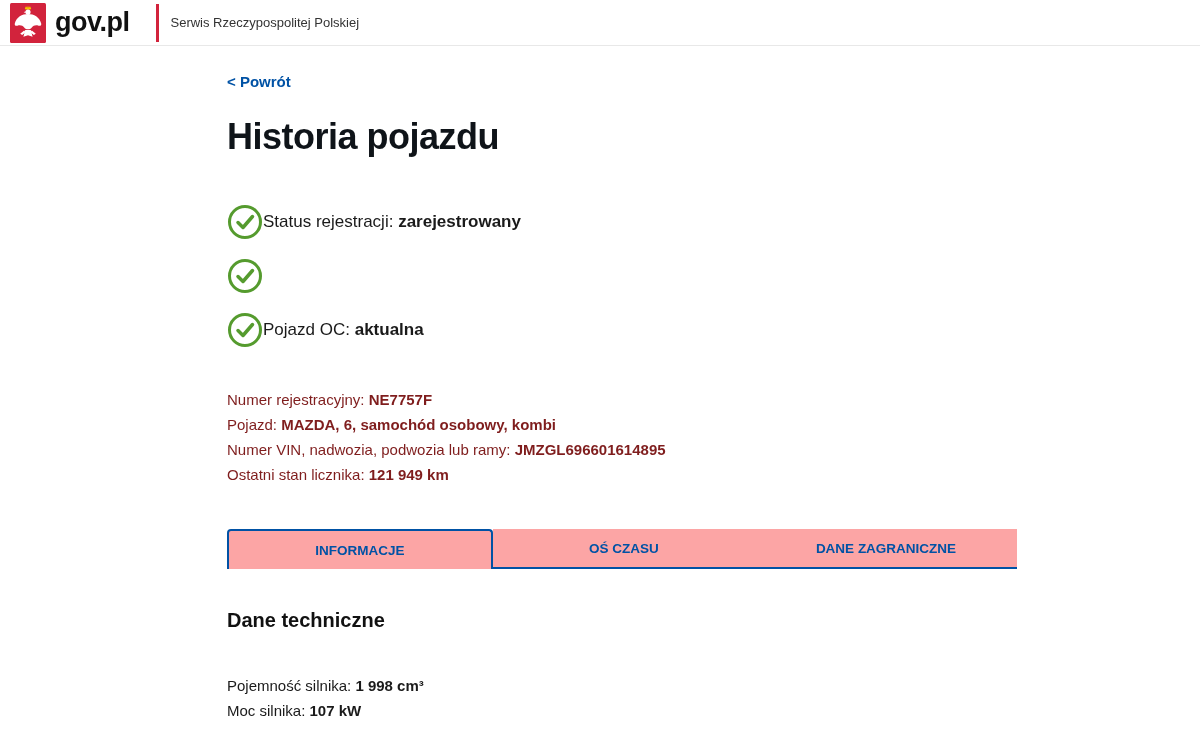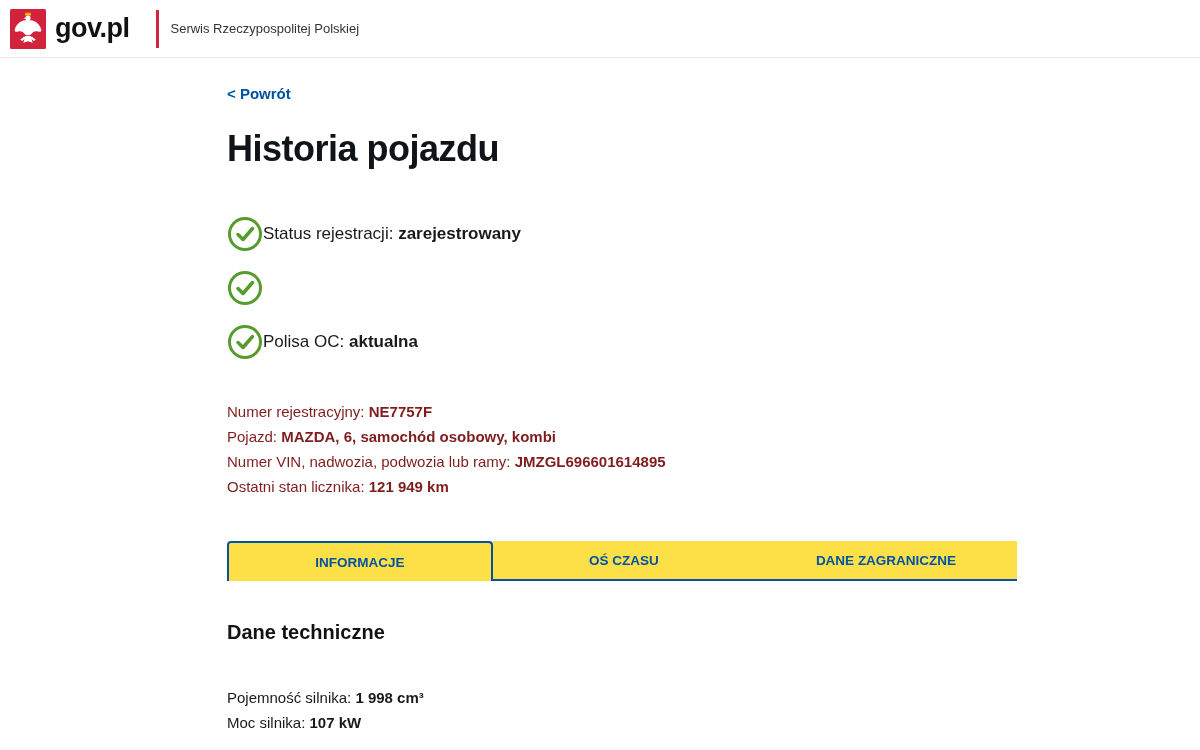--- a/index.html
+++ b/index.html
@@ -6,21 +6,21 @@
   html, body {
     width: 1200px; height: 750px;
     background: #ffffff;
     overflow: hidden;
     font-family: "Liberation Sans", sans-serif;
     color: #1a1a1a;
   }
 
   
   .site-header {
-    height: 58px;
+    height: 46px;
     display: flex;
     align-items: center;
     padding-left: 10px;
     border-bottom: 1px solid #e8e8e8;
     background: #fff;
   }
   .logo-box { width: 36px; height: 40px; display: block; flex: none; }
   .brand {
     font-size: 27px;
     font-weight: 700;
@@ -99,21 +99,21 @@
     flex: 1;
     height: 40px;
     display: flex;
     align-items: center;
     justify-content: center;
     font-size: 13.5px;
     font-weight: 700;
     color: #0052a5;
     border-bottom: 2px solid #0052a5;
     cursor: pointer;
-    background: #fde047;
+    background: #fca5a5;
   }
   .tab.active {
     border: 2px solid #0052a5;
     border-bottom: none;
     border-radius: 4px 4px 0 0;
   }
 
   
   .section-title {
     margin-top: 40px;
@@ -169,21 +169,21 @@
         <circle cx="18" cy="18" r="15.5" fill="none" stroke="currentColor" stroke-width="3"></circle>
         <path d="M11 18.5 L16 23.5 L25.5 12.5" fill="none" stroke="currentColor" stroke-width="3.5" stroke-linecap="round" stroke-linejoin="round"></path>
       </svg>
     </div>
     <div class="status-row">
       <svg class="check-icon" viewBox="0 0 36 36" aria-hidden="true">
         <circle cx="18" cy="18" r="15.5" fill="none" stroke="currentColor" stroke-width="3"></circle>
         <path d="M11 18.5 L16 23.5 L25.5 12.5" fill="none" stroke="currentColor" stroke-width="3.5" stroke-linecap="round" stroke-linejoin="round"></path>
       </svg>
       <div class="status-text">
-        <span>Polisa OC:</span>
+        <span>Pojazd OC:</span>
         <span class="b">aktualna</span>
       </div>
     </div>
   </div>
 
   <div class="details">
     <p class="detail-line">
       <span>Numer rejestracyjny:</span>
       <span class="b">NE7757F</span>
     </p>

